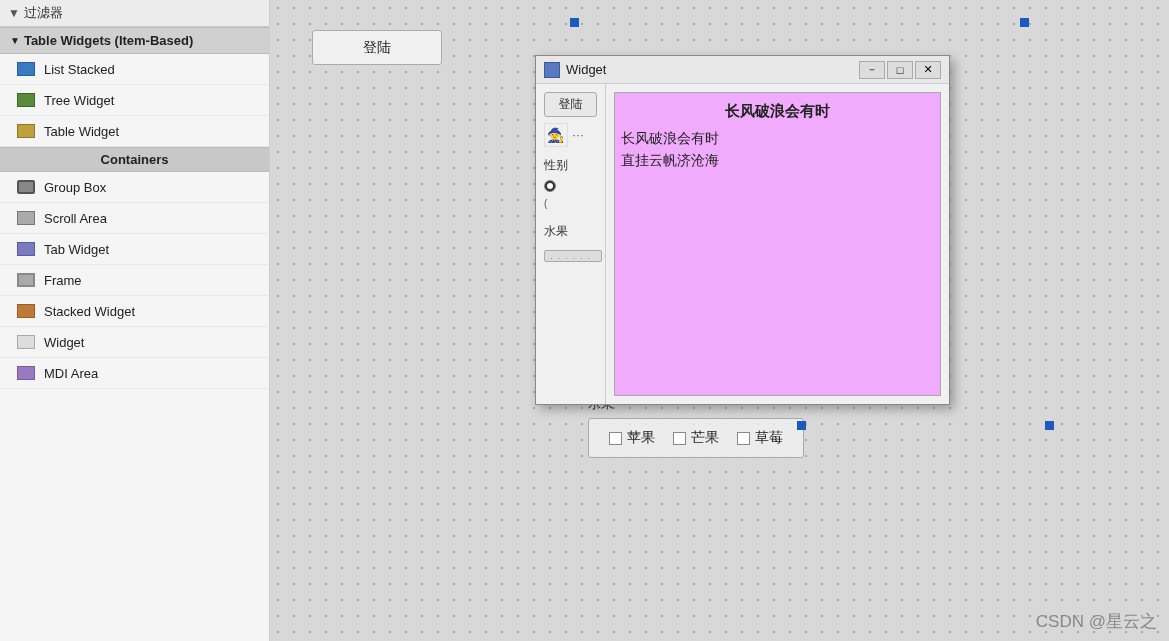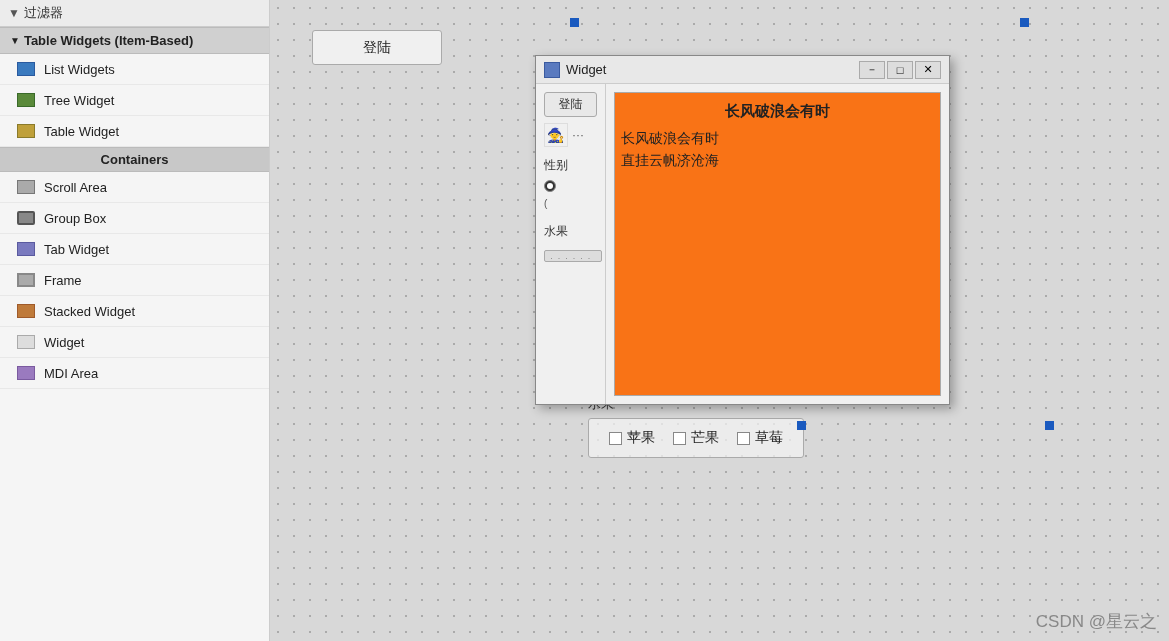--- a/index.html
+++ b/index.html
@@ -316,21 +316,21 @@
     .popup-right {
       flex: 1;
       padding: 8px;
       display: flex;
       flex-direction: column;
     }
 
     .popup-text-box {
       flex: 1;
       border: 1px solid #aaa;
-      background: #f97316;
+      background: #f0abfc;
       padding: 6px;
       font-size: 13px;
       color: #222;
       line-height: 1.6;
       overflow: auto;
     }
 
     .popup-text-line {
       font-size: 14px;
       color: #222;
@@ -363,50 +363,50 @@
 
   <div class="section-header">
     <span class="section-arrow">▼</span>
     <span>Table Widgets (Item-Based)</span>
   </div>
 
   <div class="sidebar-item">
     <div class="item-icon">
       <div class="icon-list"></div>
     </div>
-    <span>List Widgets</span>
+    <span>List Stacked</span>
   </div>
   <div class="sidebar-item">
     <div class="item-icon">
       <div class="icon-tree"></div>
     </div>
     <span>Tree Widget</span>
   </div>
   <div class="sidebar-item">
     <div class="item-icon">
       <div class="icon-table"></div>
     </div>
     <span>Table Widget</span>
   </div>
 
   <div class="containers-header">
     <span>Containers</span>
   </div>
 
   <div class="sidebar-item">
     <div class="item-icon">
+      <div class="icon-groupbox"></div>
+    </div>
+    <span>Group Box</span>
+  </div>
+  <div class="sidebar-item">
+    <div class="item-icon">
       <div class="icon-scrollarea"></div>
     </div>
     <span>Scroll Area</span>
-  </div>
-  <div class="sidebar-item">
-    <div class="item-icon">
-      <div class="icon-groupbox"></div>
-    </div>
-    <span>Group Box</span>
   </div>
   <div class="sidebar-item">
     <div class="item-icon">
       <div class="icon-tabwidget"></div>
     </div>
     <span>Tab Widget</span>
   </div>
   <div class="sidebar-item">
     <div class="item-icon">
       <div class="icon-frame"></div>

